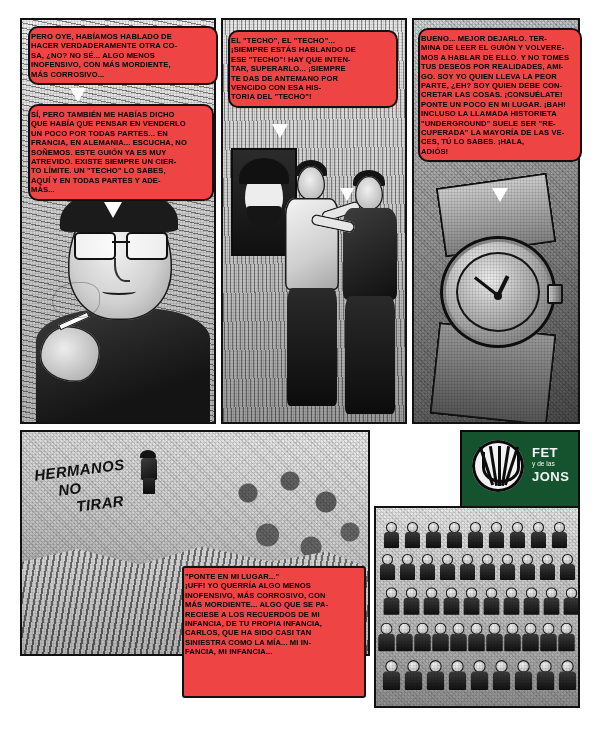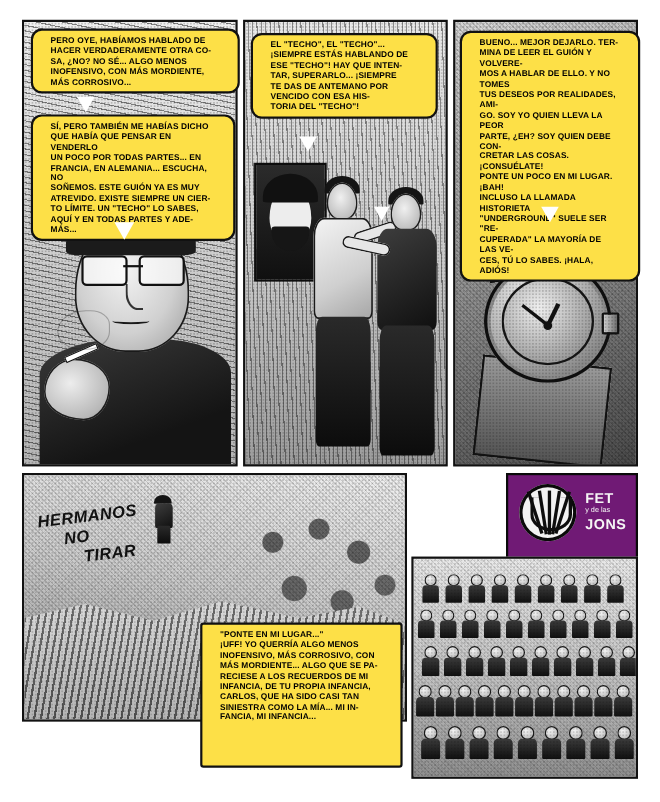--- a/index.html
+++ b/index.html
@@ -57,25 +57,25 @@
     position: absolute;
     inset: 0;
     background-image:
       repeating-linear-gradient(88deg, rgba(0,0,0,0.40) 0 1px, rgba(0,0,0,0) 1px 4px);
     mix-blend-mode: multiply;
   }
 
   
   .balloon {
     position: absolute;
-    background: #fde047;
+    background: #ef4444;
     border: 2px solid #111;
     border-radius: 10px;
     box-sizing: border-box;
-    padding: 4px 16px;
+    padding: 4px 1px;
     font-family: "Liberation Sans", sans-serif;
     font-weight: bold;
     font-size: 7.6px;
     line-height: 9.4px;
     letter-spacing: 0.1px;
     color: #000;
     text-transform: uppercase;
     text-align: left;
     z-index: 6;
     white-space: pre-line;
@@ -295,21 +295,21 @@
     background:
       radial-gradient(circle at 20% 30%, rgba(0,0,0,.55) 0 9px, rgba(0,0,0,0) 10px),
       radial-gradient(circle at 48% 22%, rgba(0,0,0,.55) 0 9px, rgba(0,0,0,0) 10px),
       radial-gradient(circle at 72% 36%, rgba(0,0,0,.55) 0 10px, rgba(0,0,0,0) 11px),
       radial-gradient(circle at 33% 58%, rgba(0,0,0,.50) 0 11px, rgba(0,0,0,0) 12px),
       radial-gradient(circle at 62% 66%, rgba(0,0,0,.50) 0 10px, rgba(0,0,0,0) 11px),
       radial-gradient(circle at 88% 56%, rgba(0,0,0,.50) 0 9px, rgba(0,0,0,0) 10px);
   }
 
   
-  #panel5 { left: 460px; top: 430px; width: 120px; height: 88px; background:#701a75; border-color:#0a0a0a; }
+  #panel5 { left: 460px; top: 430px; width: 120px; height: 88px; background:#14532d; border-color:#0a0a0a; }
   .p5-emblem {
     position: absolute; left: 10px; top: 8px; width: 52px; height: 52px;
     border-radius: 50%;
     background: #f2f2f2;
     box-shadow: 0 0 0 3px #0a0a0a inset;
   }
   .p5-yoke {
     position: absolute; left: 10px; top: 12px; width: 32px; height: 28px;
     border: 3px solid #0d0d0d; border-radius: 0 0 60% 60%;
     border-top: none;

